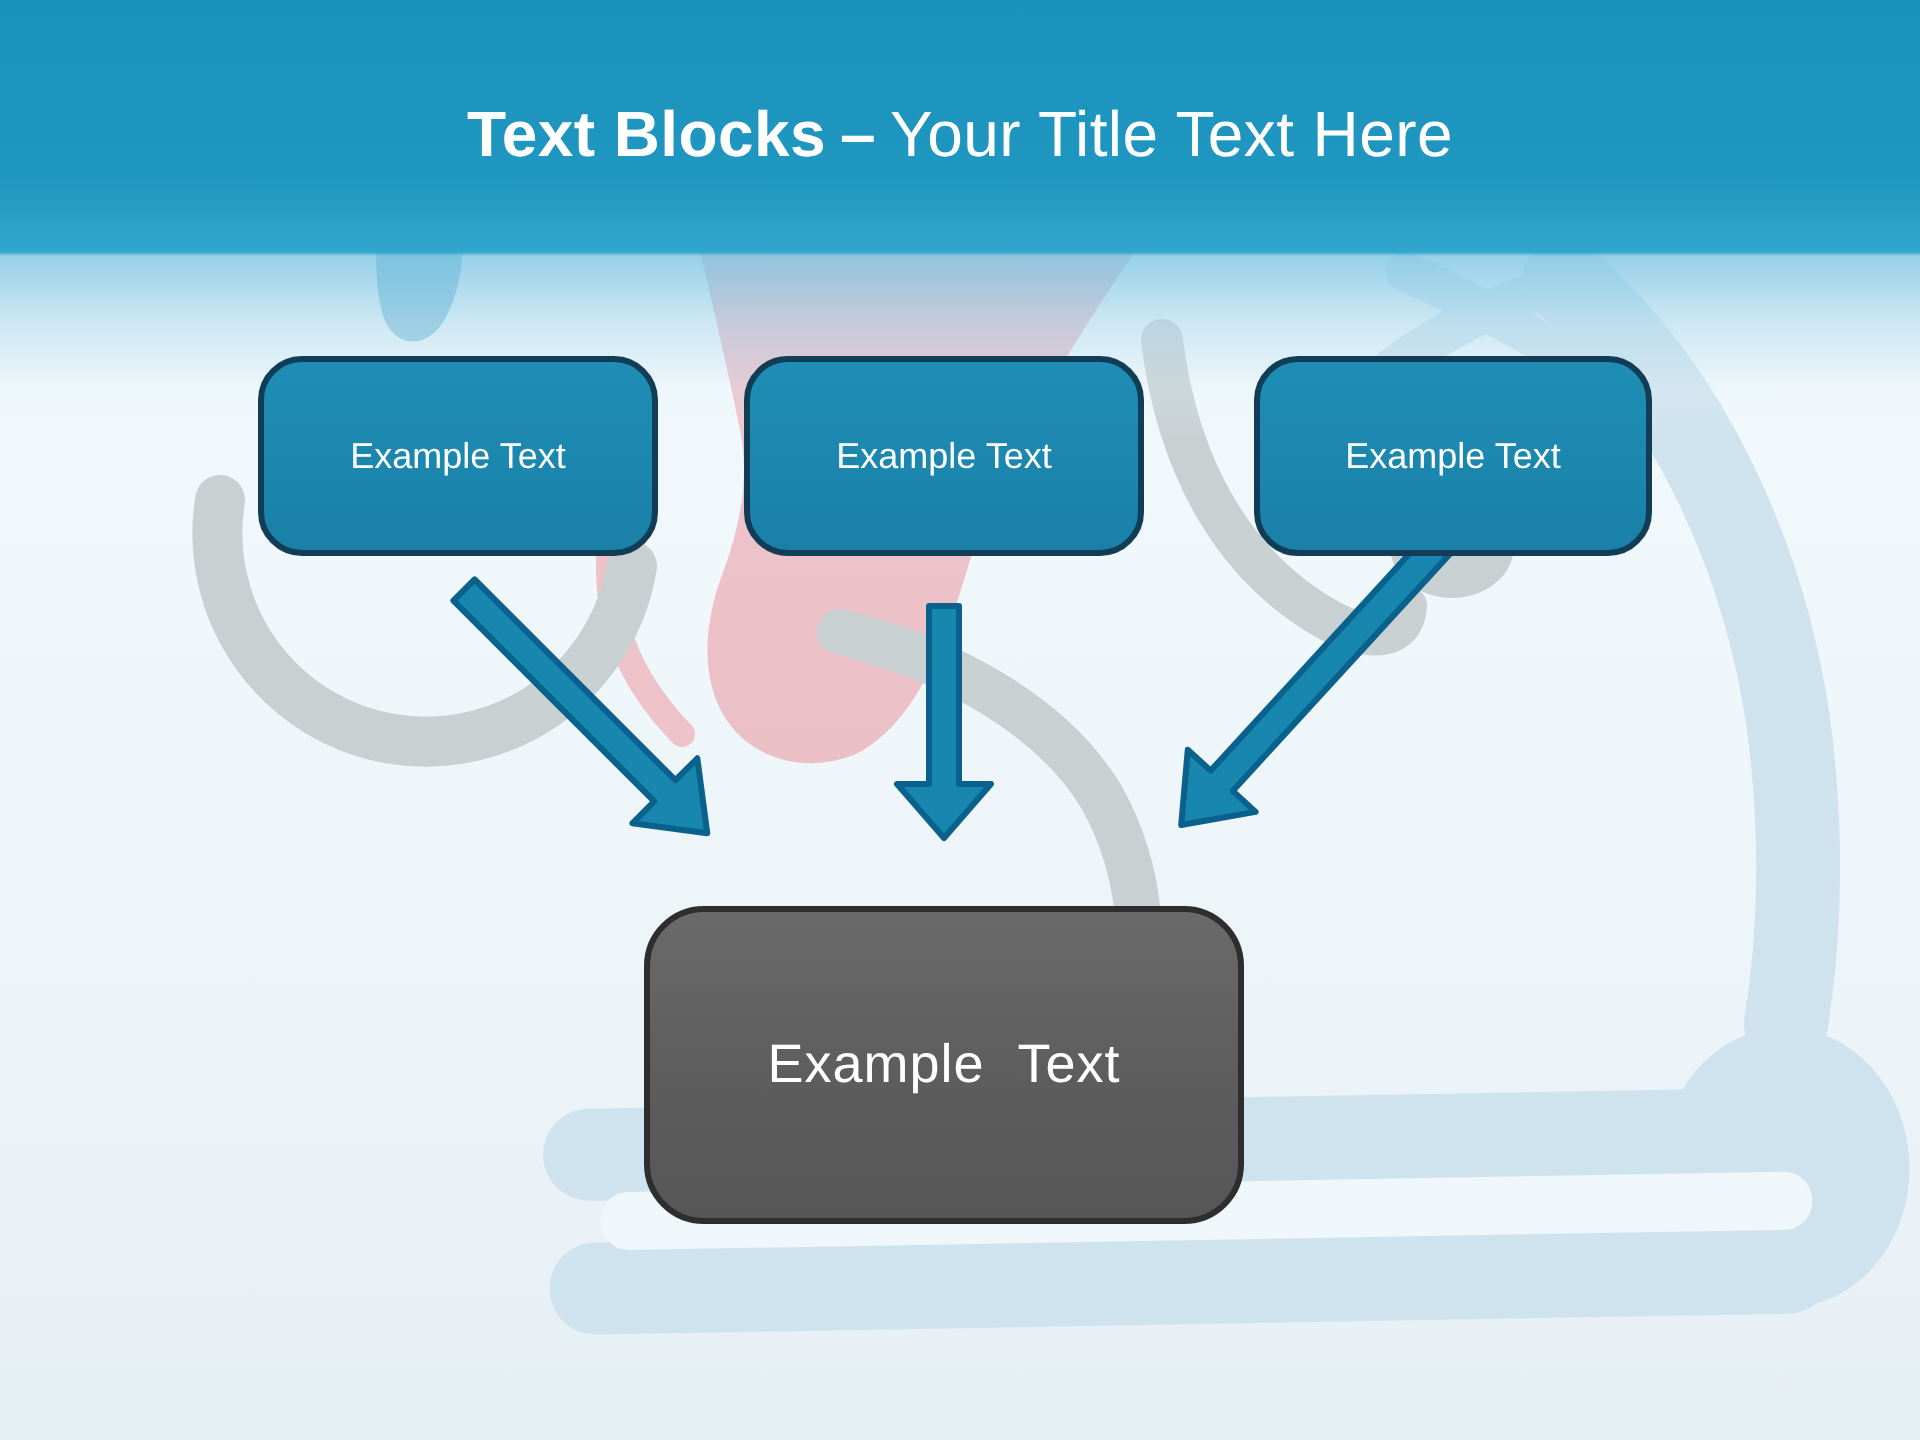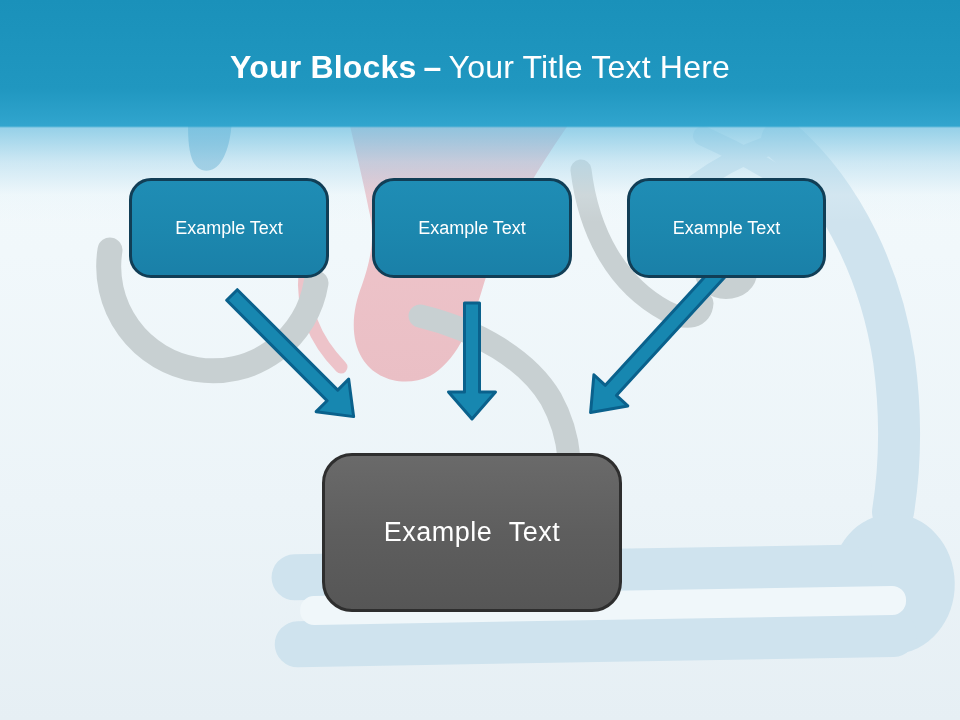--- a/index.html
+++ b/index.html
@@ -78,21 +78,21 @@
       <rect x="272" y="549" width="600" height="46" rx="23" fill="#cfe3ee"></rect>
       <rect x="274" y="616" width="642" height="46" rx="23" fill="#cfe3ee"></rect>
       <rect x="300" y="591" width="606" height="29" rx="14" fill="#f0f7fa"></rect>
     </g>
 
     <path d="M 188 118 L 232 118 C 231 144 224 162 215 168 C 206 174 196 170 192 159 C 188 148 188 134 188 118 Z" fill="url(#tdG)"></path>
   </svg>
 
   <div class="header"></div>
 
-  <h1 class="title"><span class="t-bold">Your Blocks</span><span class="t-dash">–</span><span class="t-reg">Your Title Text Here</span></h1>
+  <h1 class="title"><span class="t-bold">Text Blocks</span><span class="t-dash">–</span><span class="t-reg">Your Title Text Here</span></h1>
 
   <svg class="arrows" viewBox="0 0 960 720" aria-hidden="true">
     <g transform="translate(232,295) rotate(-45)">
       <path d="M -7.5 0 L 7.5 0 L 7.5 142 L 23 142 L 0 172 L -23 142 L -7.5 142 Z" fill="#1787b0" stroke="#0a618c" stroke-width="3" stroke-linejoin="round"></path>
     </g>
     <g transform="translate(472,303)">
       <path d="M -7.5 0 L 7.5 0 L 7.5 89 L 23.5 89 L 0 116 L -23.5 89 L -7.5 89 Z" fill="#1787b0" stroke="#0a618c" stroke-width="3" stroke-linejoin="round"></path>
     </g>
     <g transform="translate(723,268) rotate(42.5)">
       <path d="M -7.5 0 L 7.5 0 L 7.5 166 L 23 166 L 0 196 L -23 166 L -7.5 166 Z" fill="#1787b0" stroke="#0a618c" stroke-width="3" stroke-linejoin="round"></path>

